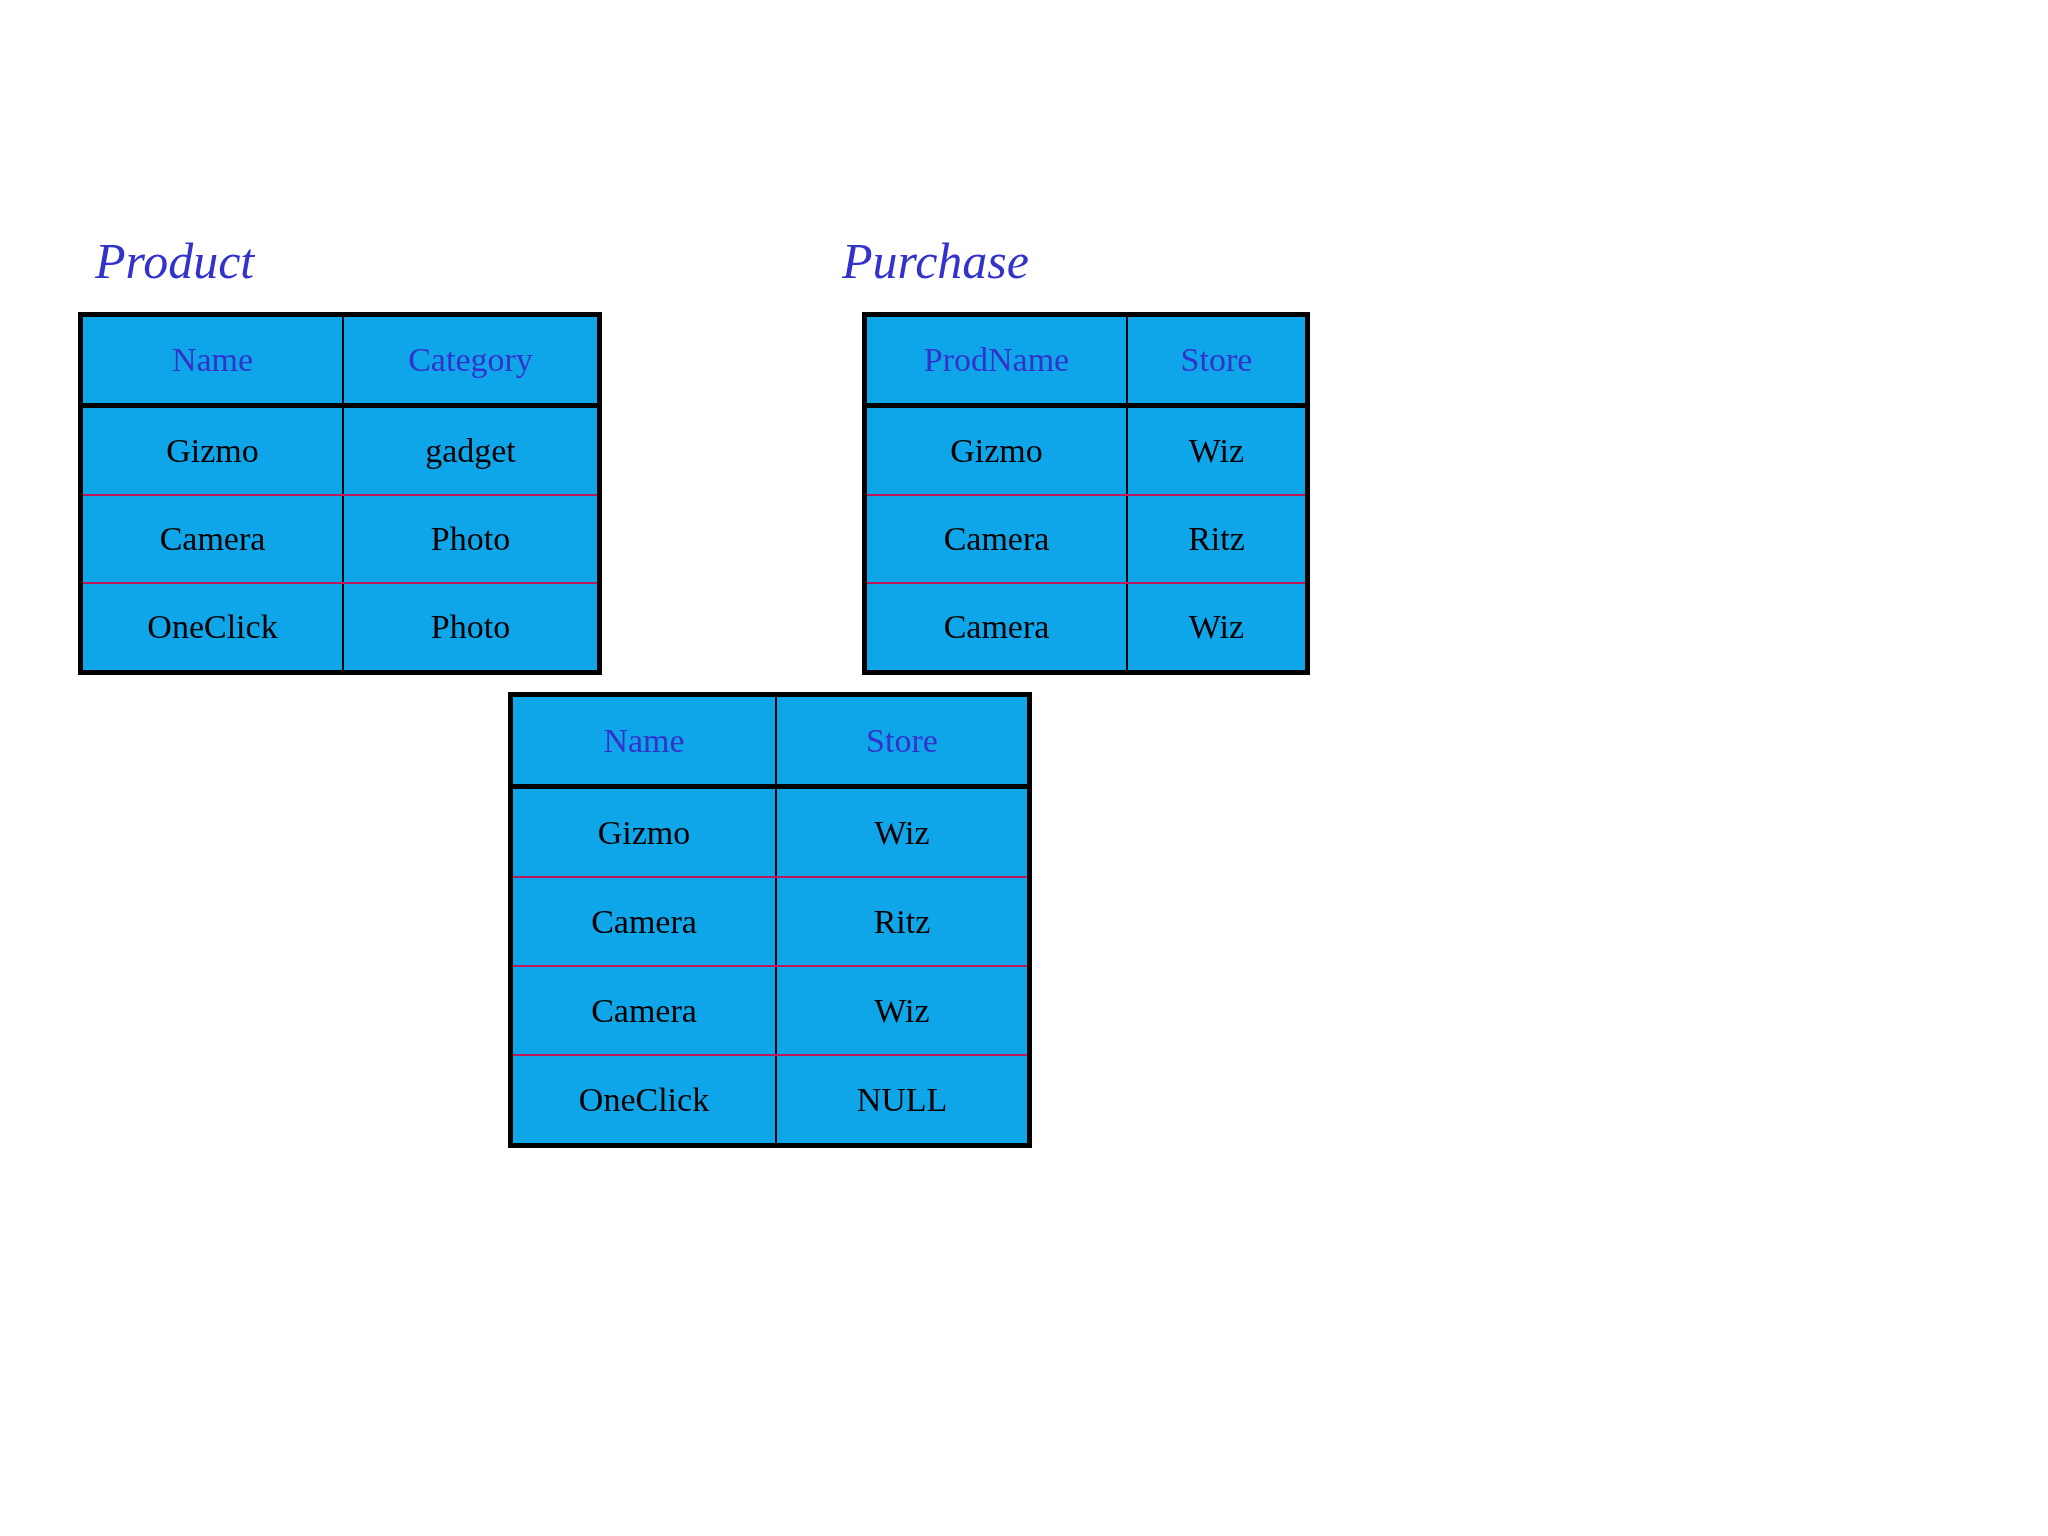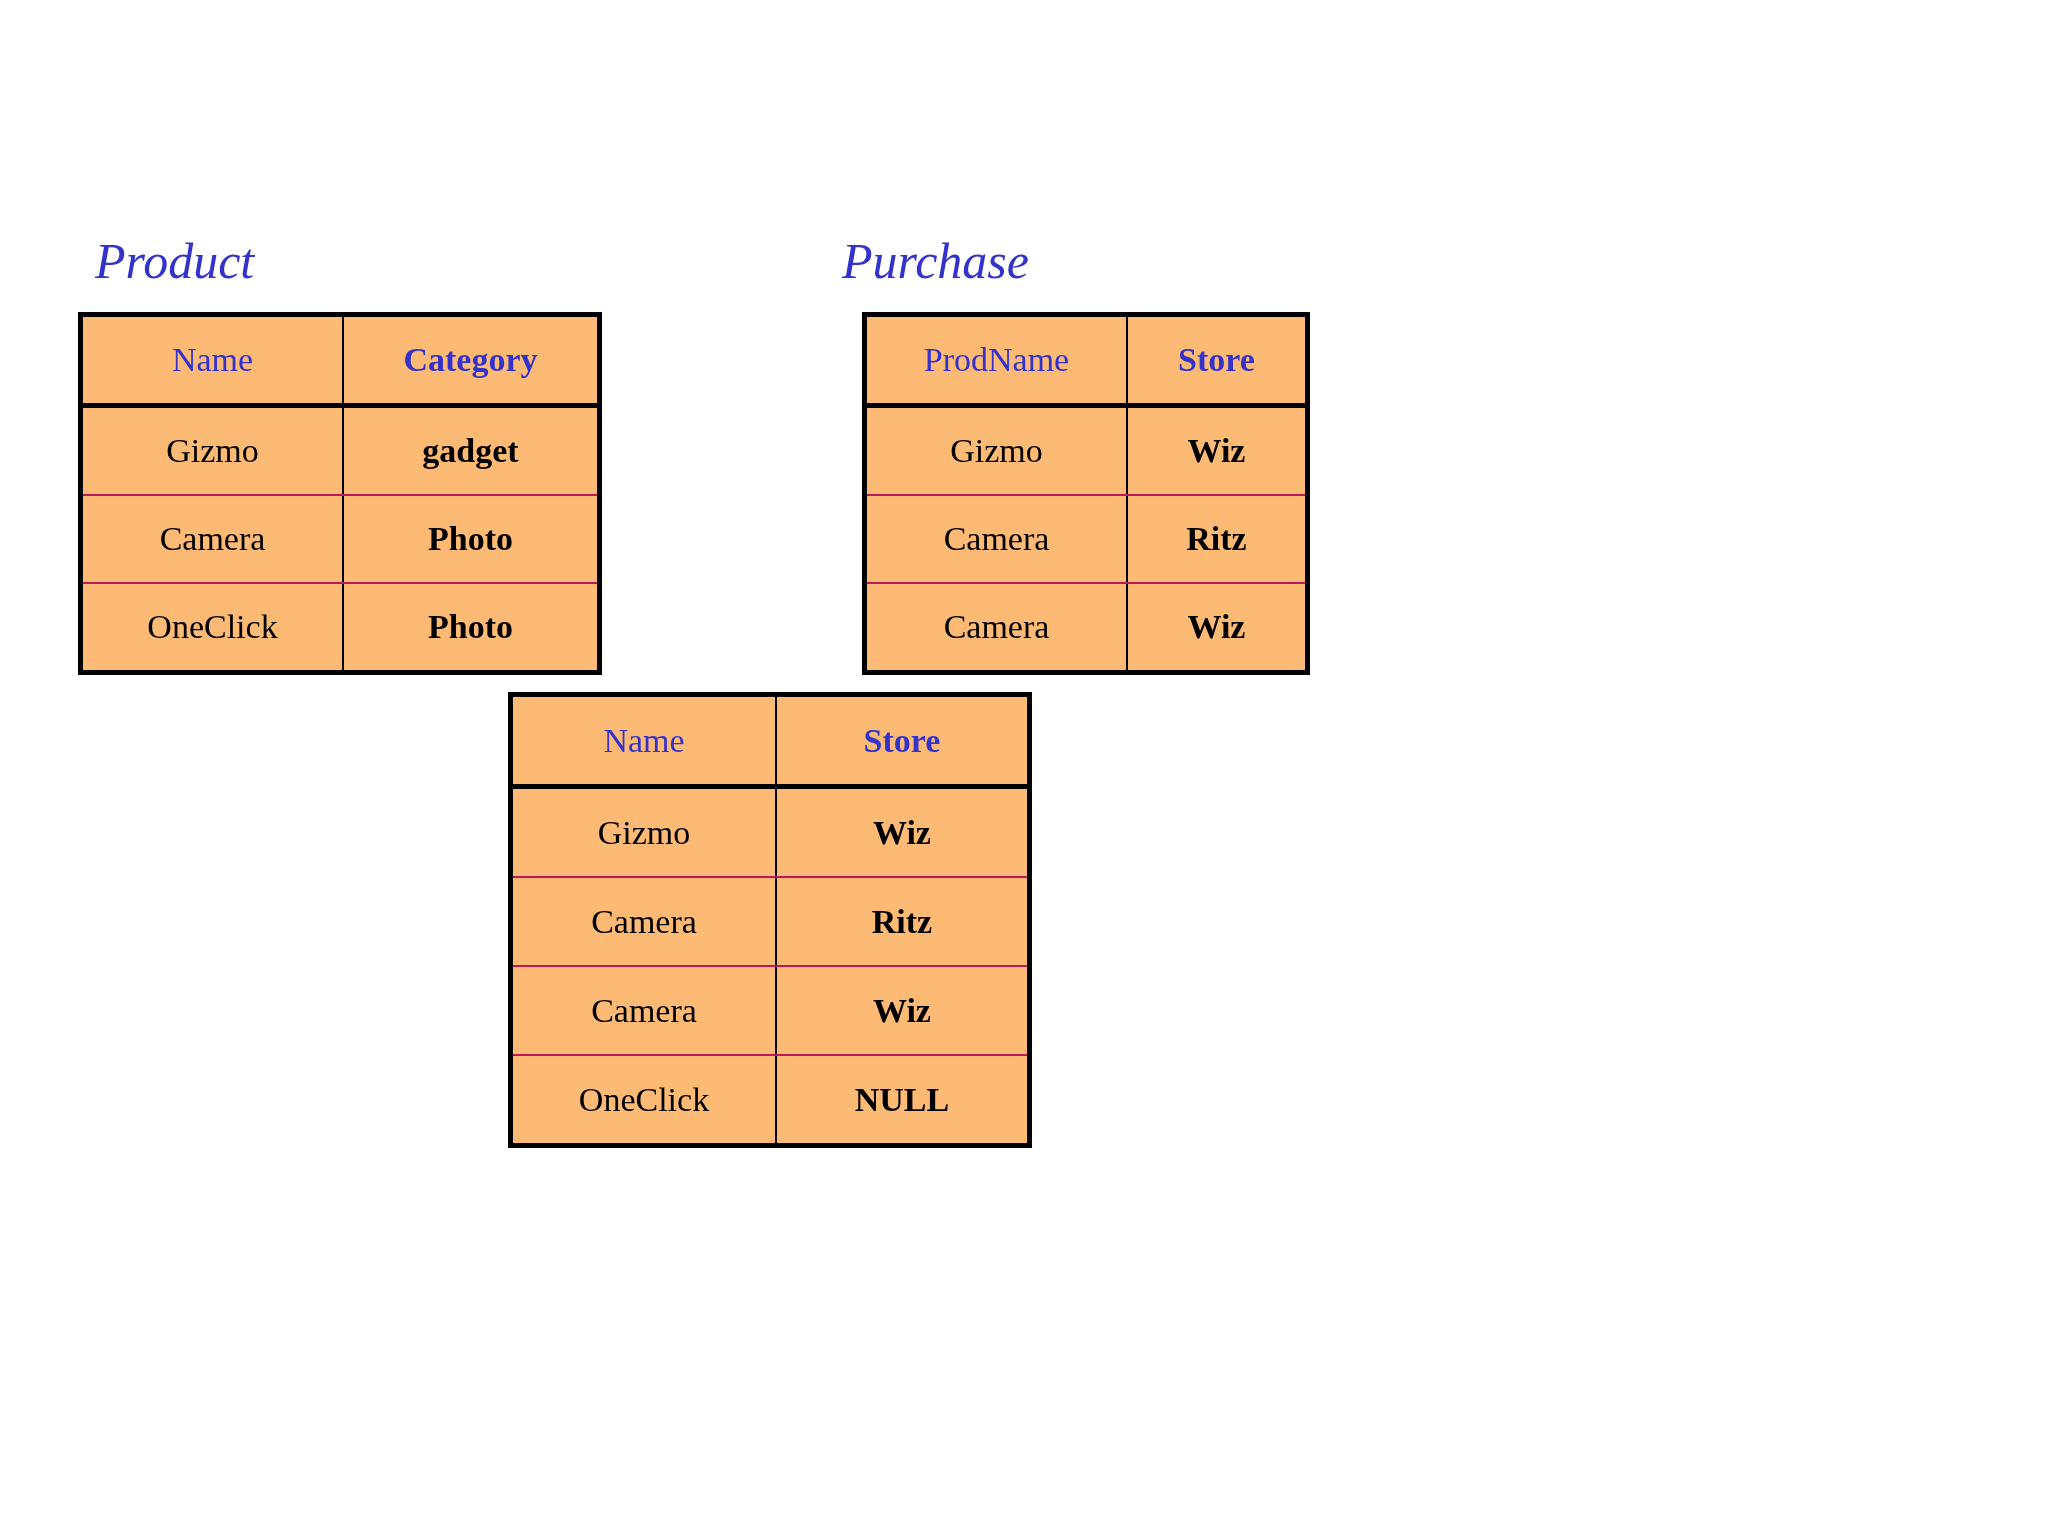--- a/index.html
+++ b/index.html
@@ -32,36 +32,36 @@
     font-style: italic;
   }
   #title-product  { left: 95px;  top: 236px; }
   #title-purchase { left: 842px; top: 236px; }
 
   
   .rel-table {
     position: absolute;
     border-collapse: collapse;
     table-layout: fixed;
-    background: #fdba74;
+    background: #0ea5e9;
     border: 5px solid #000000;
   }
   .rel-table td {
     padding: 0;
     margin: 0;
     text-align: center;
     vertical-align: middle;
     font-size: 34px;
     line-height: 1;
     color: #000000;
     border-right: 2px solid #000000;
     border-bottom: 2px solid #be185d;
     overflow: hidden;
   }
-  .rel-table td:last-child  { border-right: none; font-weight: bold; }
+  .rel-table td:last-child  { border-right: none; }
   .rel-table tr:last-child td { border-bottom: none; margin-top: 47px; }
 
   .rel-table tr.hdr td {
     color: #3333cc;
     border-bottom: 5px solid #000000;
   }
 
   .cell-null { color: #ee4646; }
 
   

